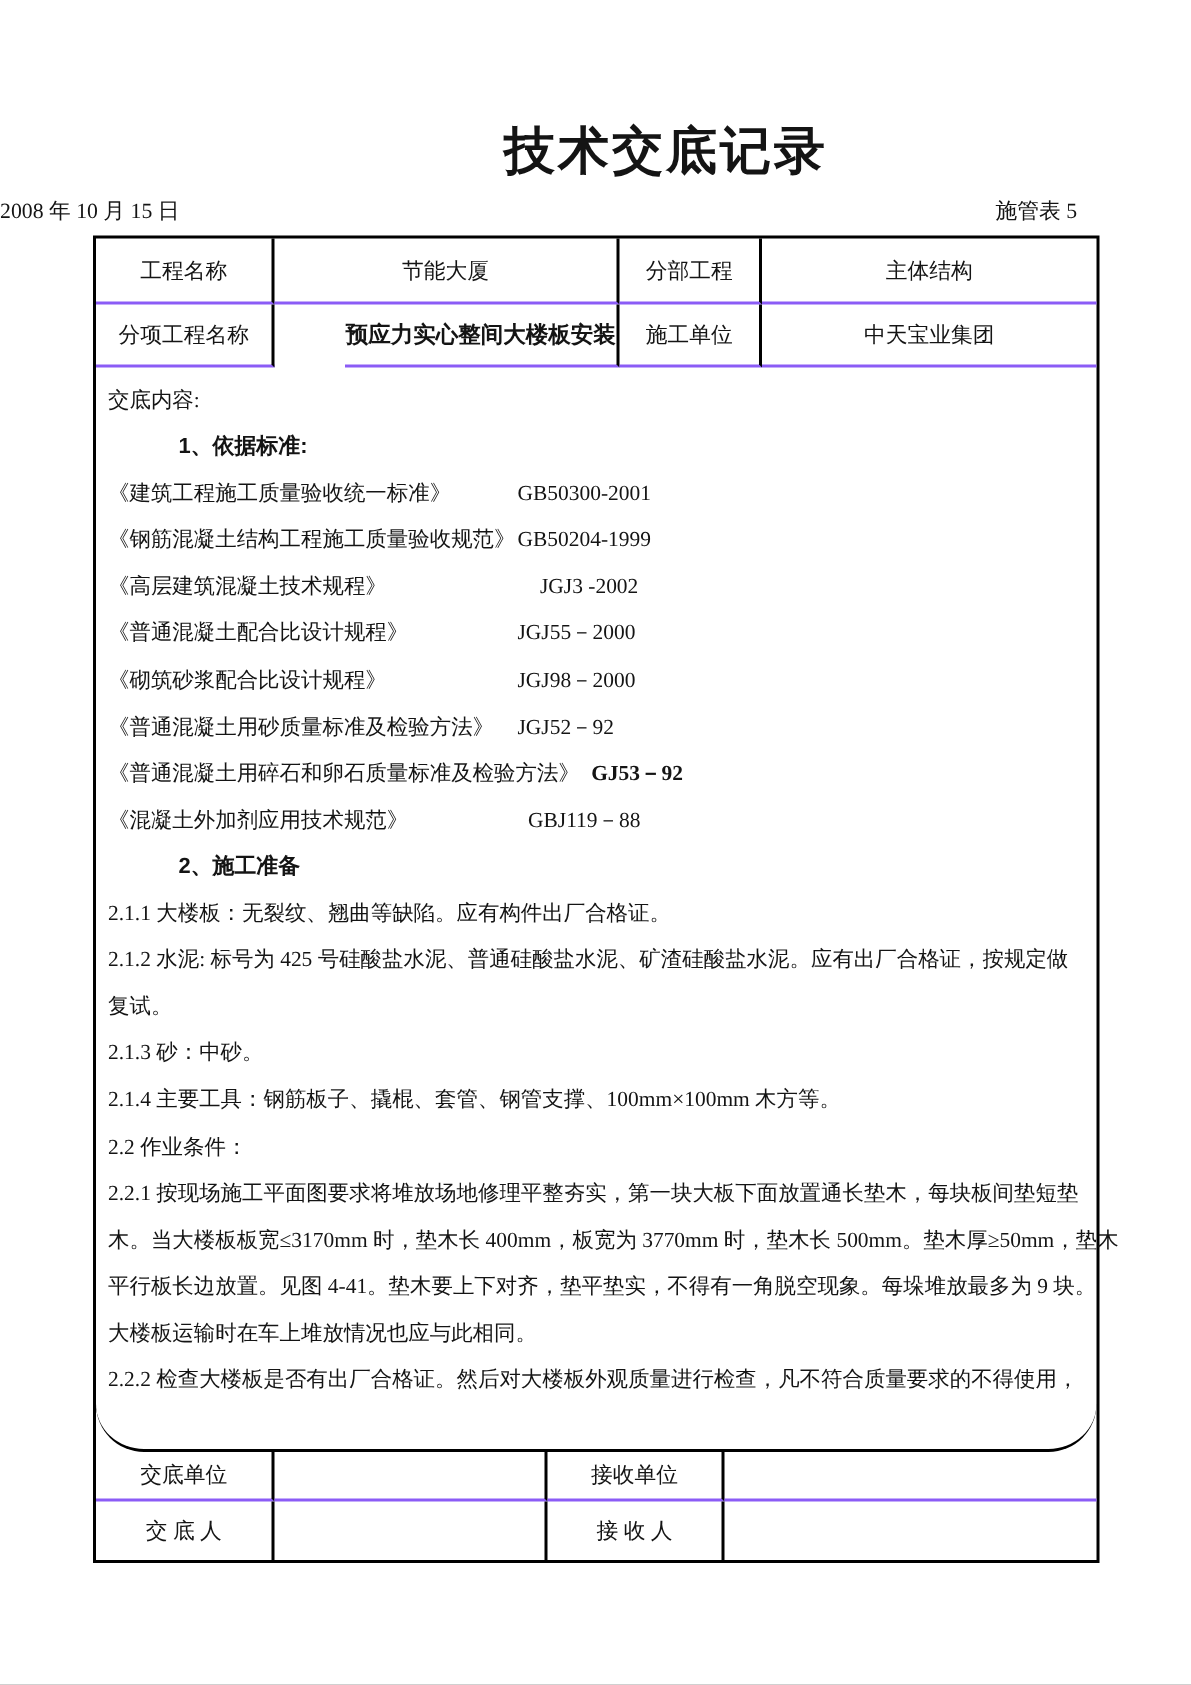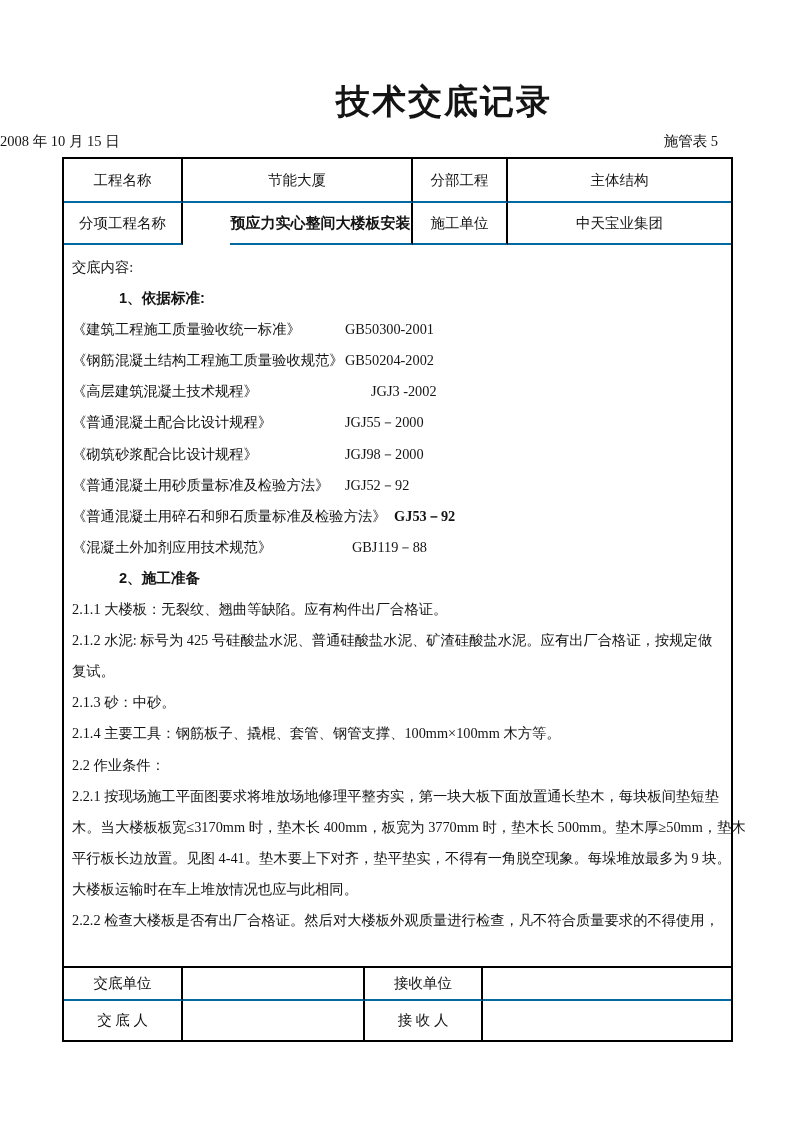--- a/index.html
+++ b/index.html
@@ -27,39 +27,40 @@
   .doc-table{
     position:absolute;left:62px;top:157px;
     width:671px;height:885px;
     border:2px solid #000;
     box-sizing:border-box;
   }
   .grid{display:grid;}
   .g-head{grid-template-columns:119px 230px 95px 1fr;grid-template-rows:44px 42px;}
   .g-foot{grid-template-columns:119px 182px 118px 1fr;grid-template-rows:33px 39px;}
   .cell{
-    border-right:2px solid #000;border-bottom:2px solid #0369a1;
+    border-right:2px solid #000;border-bottom:2px solid #8b5cf6;
     display:flex;align-items:center;justify-content:center;
     font-size:14.5px;box-sizing:border-box;
     overflow:hidden;white-space:nowrap;
   }
   .cell.last{border-right:none;}
   .cell.nobb{border-bottom:none;}
   .cell.bold-val{font-size:15px;}
   .content-cell{
     height:723px;box-sizing:border-box;
     border-bottom:2px solid #000;
     padding:7px 6px 0 8px;
     font-size:14.3px;
+    border-radius:32px;
   }
   .line{height:31.1px;line-height:31.1px;white-space:nowrap;}
   .line.hei{font-size:14.6px;}
   .std{position:relative;}
   .code{position:absolute;left:273px;}
-  .code.pos-b{left:299px;}
+  .code.pos-b{left:288px;}
   .code.pos-c{left:280px;}
   .code.inline{position:static;margin-left:4px;font-weight:bold;}
 </style>
 </head>
 <body>
 
 <div class="page">
 
   <div class="doc-title hei">技术交底记录</div>
   <div class="date-line">2008 年 10 月 15 日</div>
@@ -83,21 +84,21 @@
       <div class="line">交底内容:</div>
 
       <div class="line hei">1、依据标准:</div>
 
       <div class="line std">
         <span>《建筑工程施工质量验收统一标准》</span>
         <span class="code">GB50300-2001</span>
       </div>
       <div class="line std">
         <span>《钢筋混凝土结构工程施工质量验收规范》</span>
-        <span class="code">GB50204-2002</span>
+        <span class="code">GB50204-1999</span>
       </div>
       <div class="line std">
         <span>《高层建筑混凝土技术规程》</span>
         <span class="code pos-b">JGJ3 -2002</span>
       </div>
       <div class="line std">
         <span>《普通混凝土配合比设计规程》</span>
         <span class="code">JGJ55－2000</span>
       </div>
       <div class="line std">

